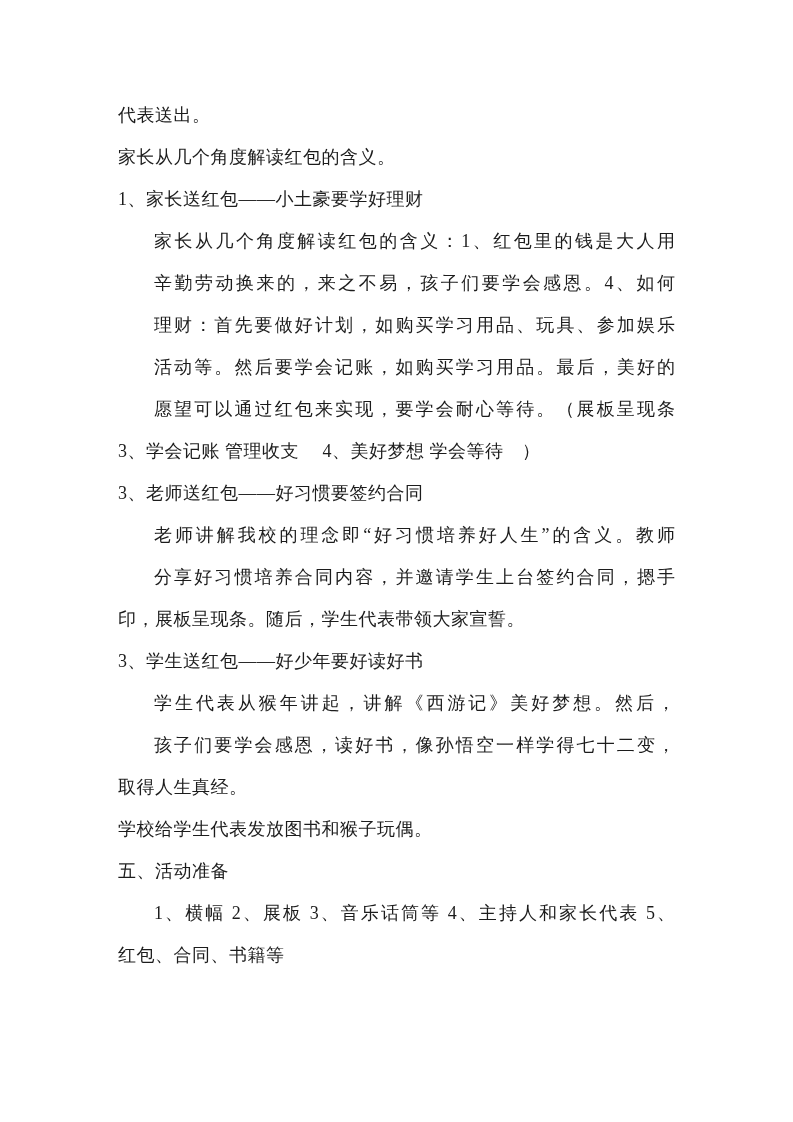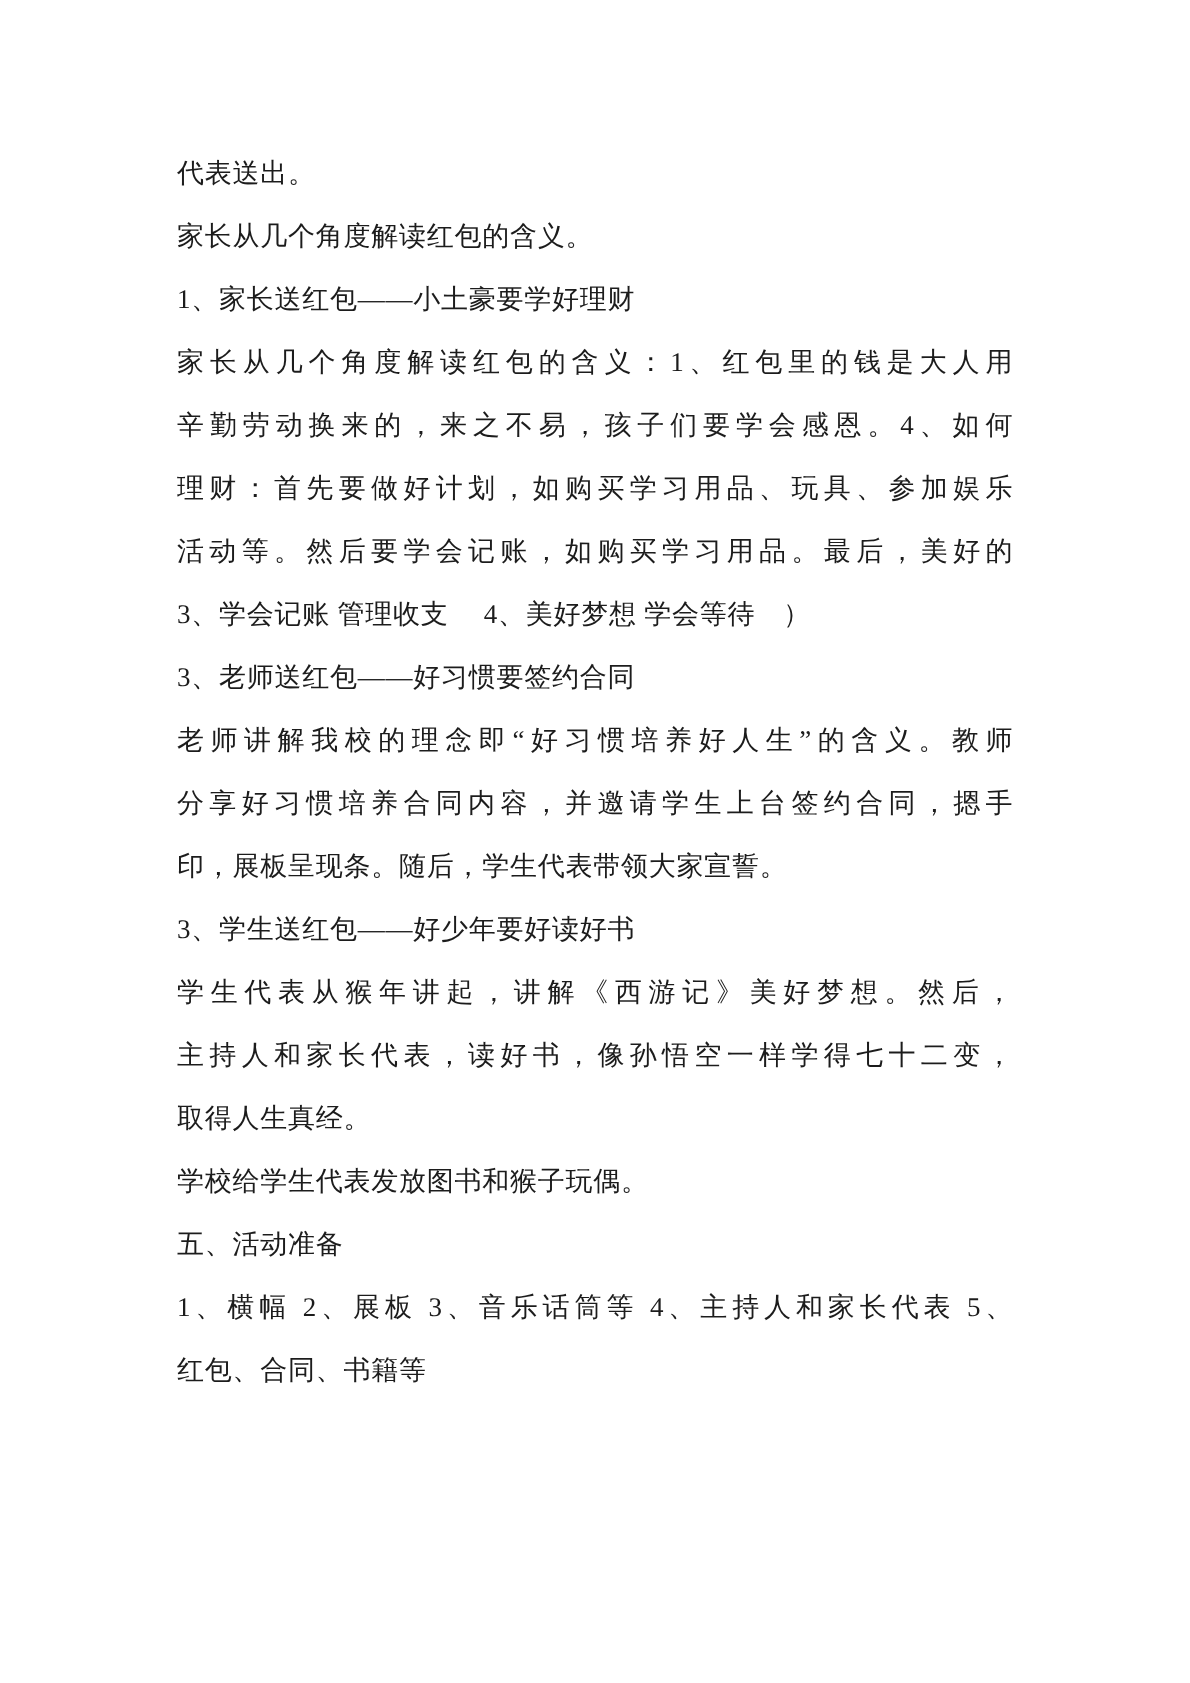--- a/index.html
+++ b/index.html
@@ -35,41 +35,43 @@
     color: #1c1c1c;
     white-space: pre-wrap;
     text-align: left;
     letter-spacing: 0.5px;
   }
   .line.j {
     text-align: justify;
     text-align-last: justify;
     -moz-text-align-last: justify;
     letter-spacing: 0;
+    margin-left: 36px;
   }
 </style>
 </head>
 <body>
 
 <div class="page">
   <div class="content">
     <div class="line">代表送出。</div>
     <div class="line">家长从几个角度解读红包的含义。</div>
     <div class="line">1、家长送红包——小土豪要学好理财</div>
     <div class="line j">家长从几个角度解读红包的含义：1、红包里的钱是大人用</div>
     <div class="line j">辛勤劳动换来的，来之不易，孩子们要学会感恩。4、如何</div>
     <div class="line j">理财：首先要做好计划，如购买学习用品、玩具、参加娱乐</div>
     <div class="line j">活动等。然后要学会记账，如购买学习用品。最后，美好的</div>
+    <div class="line j">愿望可以通过红包来实现，要学会耐心等待。（展板呈现条</div>
     <div class="line">3、学会记账 管理收支　 4、美好梦想 学会等待　）</div>
     <div class="line">3、老师送红包——好习惯要签约合同</div>
     <div class="line j">老师讲解我校的理念即“好习惯培养好人生”的含义。教师</div>
     <div class="line j">分享好习惯培养合同内容，并邀请学生上台签约合同，摁手</div>
     <div class="line">印，展板呈现条。随后，学生代表带领大家宣誓。</div>
     <div class="line">3、学生送红包——好少年要好读好书</div>
     <div class="line j">学生代表从猴年讲起，讲解《西游记》美好梦想。然后，</div>
-    <div class="line j">主持人和家长代表，读好书，像孙悟空一样学得七十二变，</div>
+    <div class="line j">孩子们要学会感恩，读好书，像孙悟空一样学得七十二变，</div>
     <div class="line">取得人生真经。</div>
     <div class="line">学校给学生代表发放图书和猴子玩偶。</div>
     <div class="line">五、活动准备</div>
     <div class="line j">1、横幅 2、展板 3、音乐话筒等 4、主持人和家长代表 5、</div>
     <div class="line">红包、合同、书籍等</div>
   </div>
 </div>
 
 </body></html>

